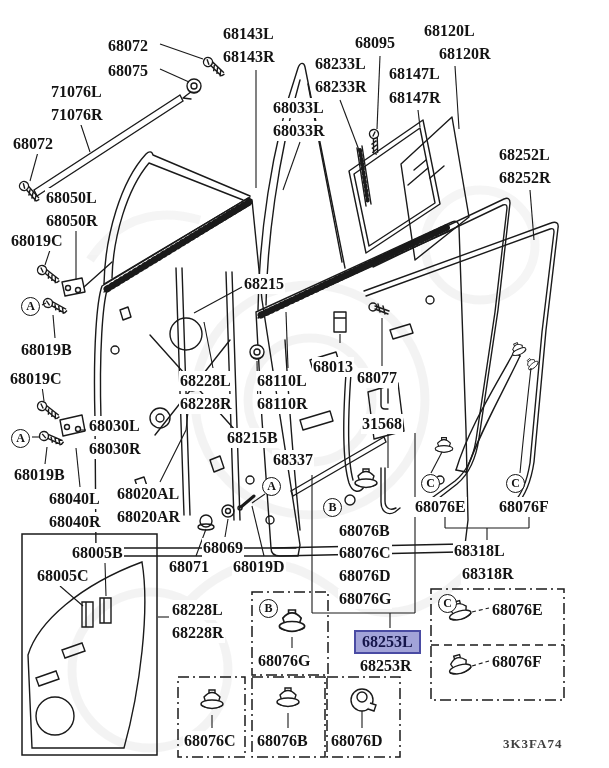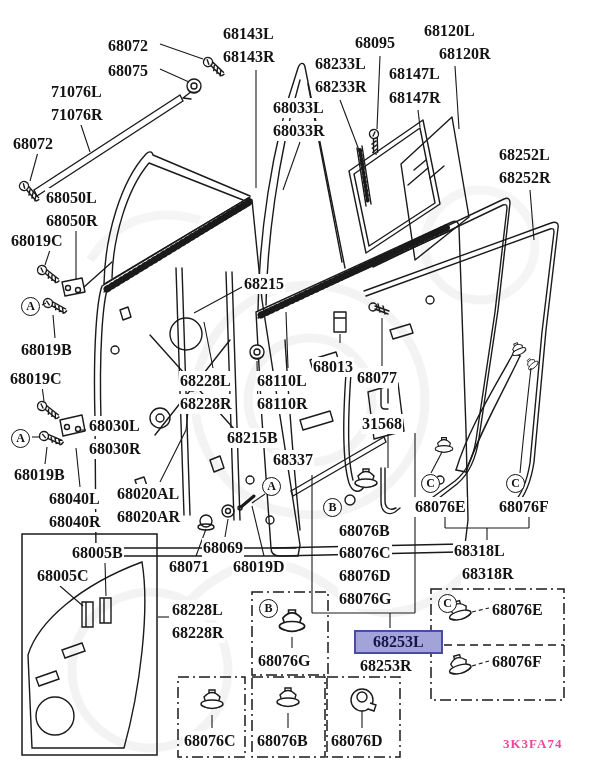--- a/index.html
+++ b/index.html
@@ -2,26 +2,26 @@
 <html><head>
 <meta charset="utf-8">
 <style>
   html,body{margin:0;padding:0;background:#fff;}
   #stage{position:relative;width:609px;height:768px;background:#fff;overflow:hidden;
          font-family:Liberation Serif, serif;}
   #artwork{position:absolute;left:0;top:0;z-index:1;}
   .plabel{position:absolute;z-index:3;font-weight:bold;font-size:16px;line-height:20px;
           color:#141414;white-space:nowrap;background:#fff;padding:0 1px;}
   .plabel.hl{background:var(--hl-fill,#a2a3d8);border:2px solid var(--hl-border,#4a4ba3);
-             color:var(--hl-text,#15154a);padding:0 17px;margin:-2px 0 0 -6px;z-index:4;text-align:right;}
+             color:var(--hl-text,#15154a);padding:0 6px;margin:-2px 0 0 -6px;z-index:4;text-align:right;}
   .marker{position:absolute;z-index:3;width:17px;height:17px;border:1.6px solid #141414;
           border-radius:50%;background:#fff;font-weight:bold;font-size:12px;line-height:17px;
           text-align:center;color:#141414;}
   #note-code{position:absolute;left:503px;top:736px;z-index:3;font-weight:bold;font-size:13px;
-             letter-spacing:1px;color:#ec4899;}
+             letter-spacing:1px;color:#404040;}
 </style>
 </head>
 <body>
 
 <div id="stage" style="--hl-fill: #a2a3d8; --hl-border: #4a4ba3; --hl-text: #15154a;">
 
   <svg id="artwork" width="609" height="768" viewBox="0 0 609 768">
 
     <g stroke="#333" stroke-width="9" fill="none" opacity="0.05">
       <circle cx="310" cy="400" r="115"></circle>

